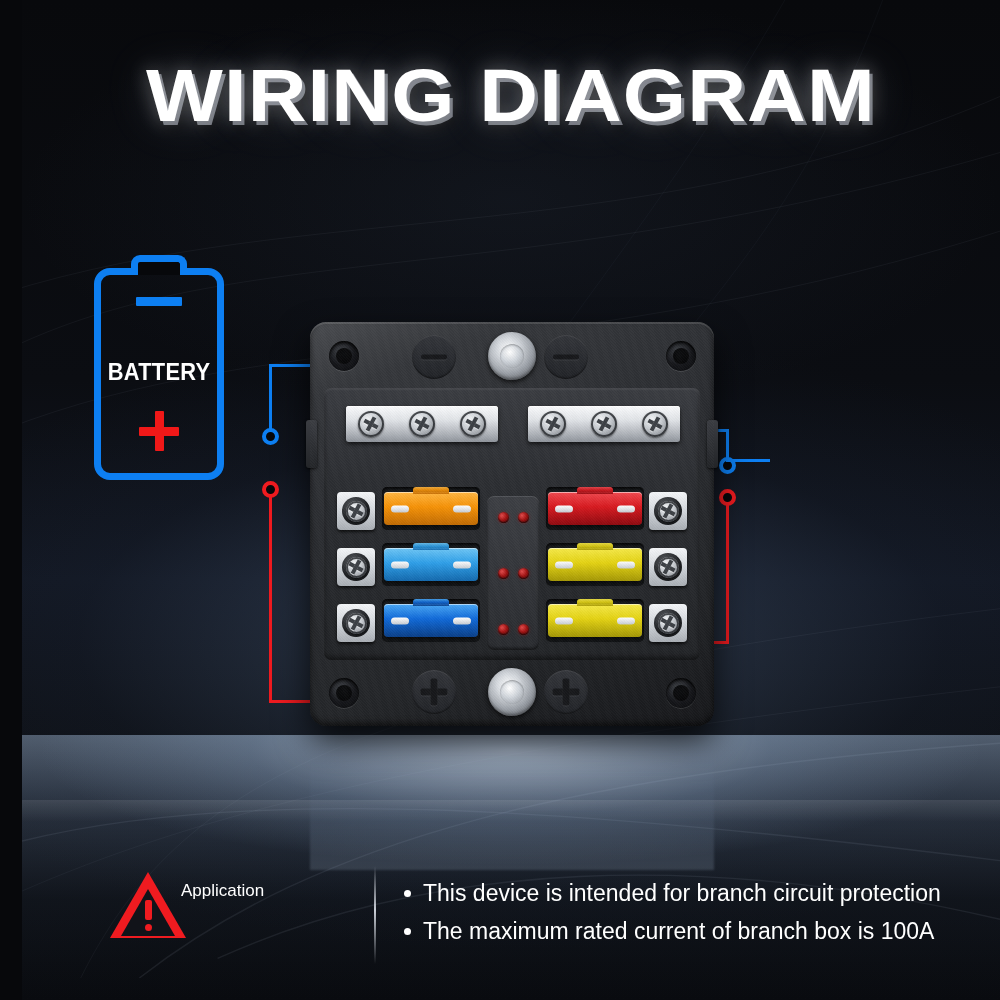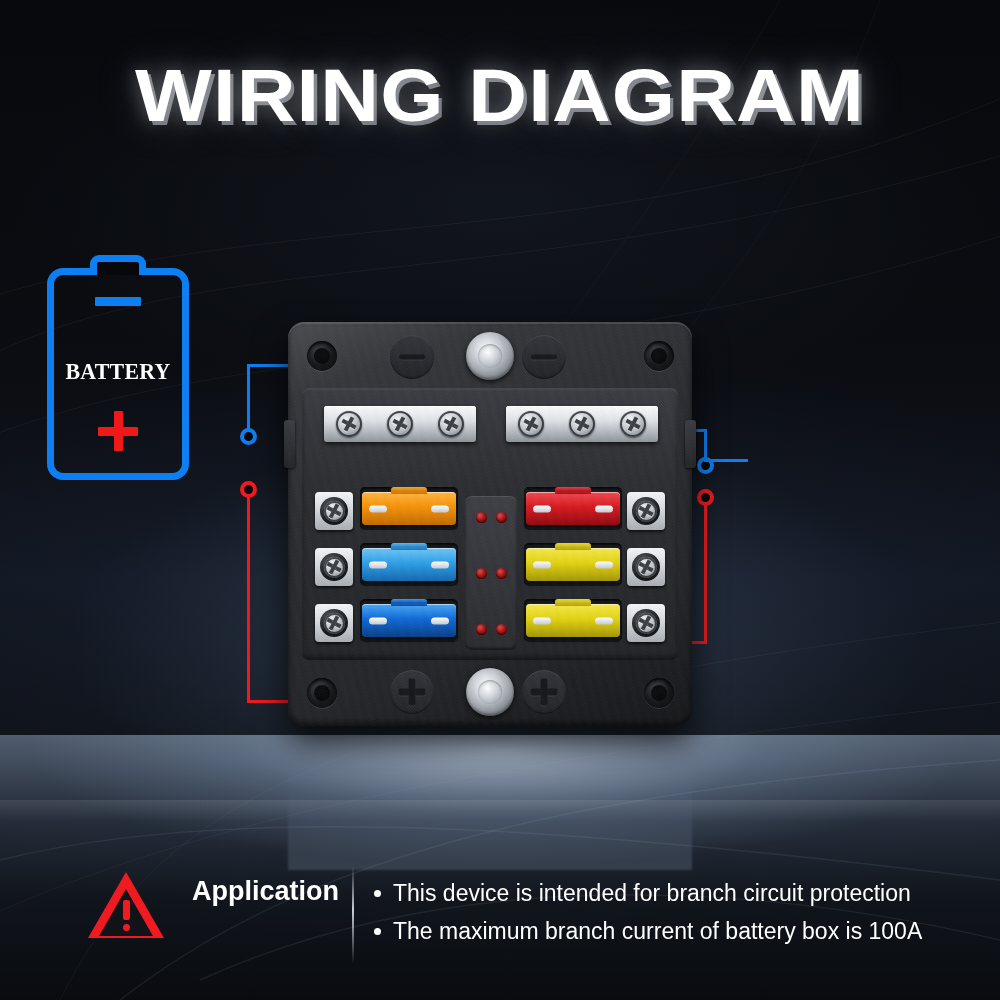--- a/index.html
+++ b/index.html
@@ -11,20 +11,21 @@
   }
 
   
   .stage{
     position:absolute; inset:0;
     background:
       radial-gradient(ellipse 900px 420px at 50% 64%, rgba(120,150,190,.30) 0%, rgba(40,55,80,.10) 48%, rgba(0,0,0,0) 74%),
       radial-gradient(ellipse 700px 300px at 50% 20%, rgba(60,75,100,.16) 0%, rgba(0,0,0,0) 70%),
       linear-gradient(180deg,#08090c 0%, #0b0d12 38%, #121722 58%, #0e1117 74%, #090b0f 100%);
     overflow:hidden;
+    margin-left:22px;
   }
   
   .streaks{ position:absolute; inset:0; opacity:.55; }
   
   .floor{
     position:absolute; left:0; right:0; top:735px; height:265px;
     background:
       radial-gradient(ellipse 620px 150px at 50% 6%, rgba(225,238,255,.55) 0%, rgba(150,175,205,.22) 42%, rgba(0,0,0,0) 76%),
       linear-gradient(180deg, rgba(170,195,225,.42) 0%, rgba(120,145,180,.26) 26%, rgba(45,58,78,.16) 62%, rgba(10,12,17,.05) 100%);
   }
@@ -46,22 +47,22 @@
     text-shadow:
       0 0 18px rgba(255,255,255,.34),
       0 0 44px rgba(200,215,235,.22),
       3px 4px 0 rgba(128,132,140,.85),
       5px 7px 10px rgba(0,0,0,.9);
     white-space:nowrap;
   }
 
   
   .battery{
-    position:absolute; left:47px; top:268px; width:142px; height:212px;
-    border:7px solid #0d7ff2; border-radius:16px;font-family:Liberation Serif, serif;
+    position:absolute; left:72px; top:268px; width:130px; height:212px;
+    border:7px solid #0d7ff2; border-radius:16px;
   }
   .battery-nub{
     position:absolute; left:50%; top:-20px; transform:translateX(-50%);
     width:56px; height:20px;
     border:7px solid #0d7ff2; border-bottom:none;
     border-radius:9px 9px 0 0;
     background:#07080b;
   }
   .battery-minus{
     position:absolute; left:50%; top:22px; transform:translateX(-50%);
@@ -271,28 +272,28 @@
   }
   .warn-bang{
     position:absolute; left:123px; top:34px; width:7px; height:20px;
     background:#ef1b20; border-radius:2px;
   }
   .warn-dot{
     position:absolute; left:123px; top:58px; width:7px; height:7px;
     background:#ef1b20; border-radius:50%;
   }
   .note-title{
-    position:absolute; left:192px; top:6px; width:165px;
-    color:#fff; font-size:27px; line-height:38px; font-weight:bold;
+    position:absolute; left:159px; top:6px; width:165px;
+    color:#fff; font-size:17px; line-height:38px; font-weight:normal;
   }
   .note-divider{
     position:absolute; left:352px; top:0px; width:2px; height:98px;
     background:linear-gradient(180deg, rgba(255,255,255,0), rgba(235,240,248,.85) 45%, rgba(255,255,255,0));
   }
-  .bullets{ position:absolute; left:374px; top:8px; right:20px; }
+  .bullets{ position:absolute; left:382px; top:8px; right:20px; }
   .bullet-row{
     display:flex; align-items:flex-start; gap:12px;
     color:#fff; font-size:23px; line-height:38px; white-space:nowrap;
   }
   .bullet-dot{
     width:7px; height:7px; border-radius:50%; background:#fff;
     margin-top:16px; flex:0 0 auto;
   }
 </style>
 </head>
@@ -476,18 +477,18 @@
 
     <div class="note-divider"></div>
 
     <div class="bullets">
       <div class="bullet-row">
         <span class="bullet-dot"></span>
         <span>This device is intended for branch circuit protection</span>
       </div>
       <div class="bullet-row">
         <span class="bullet-dot"></span>
-        <span>The maximum branch current of battery box is 100A</span>
+        <span>The maximum rated current of branch box is 100A</span>
       </div>
     </div>
   </div>
 
 </div>
 
 </body></html>

